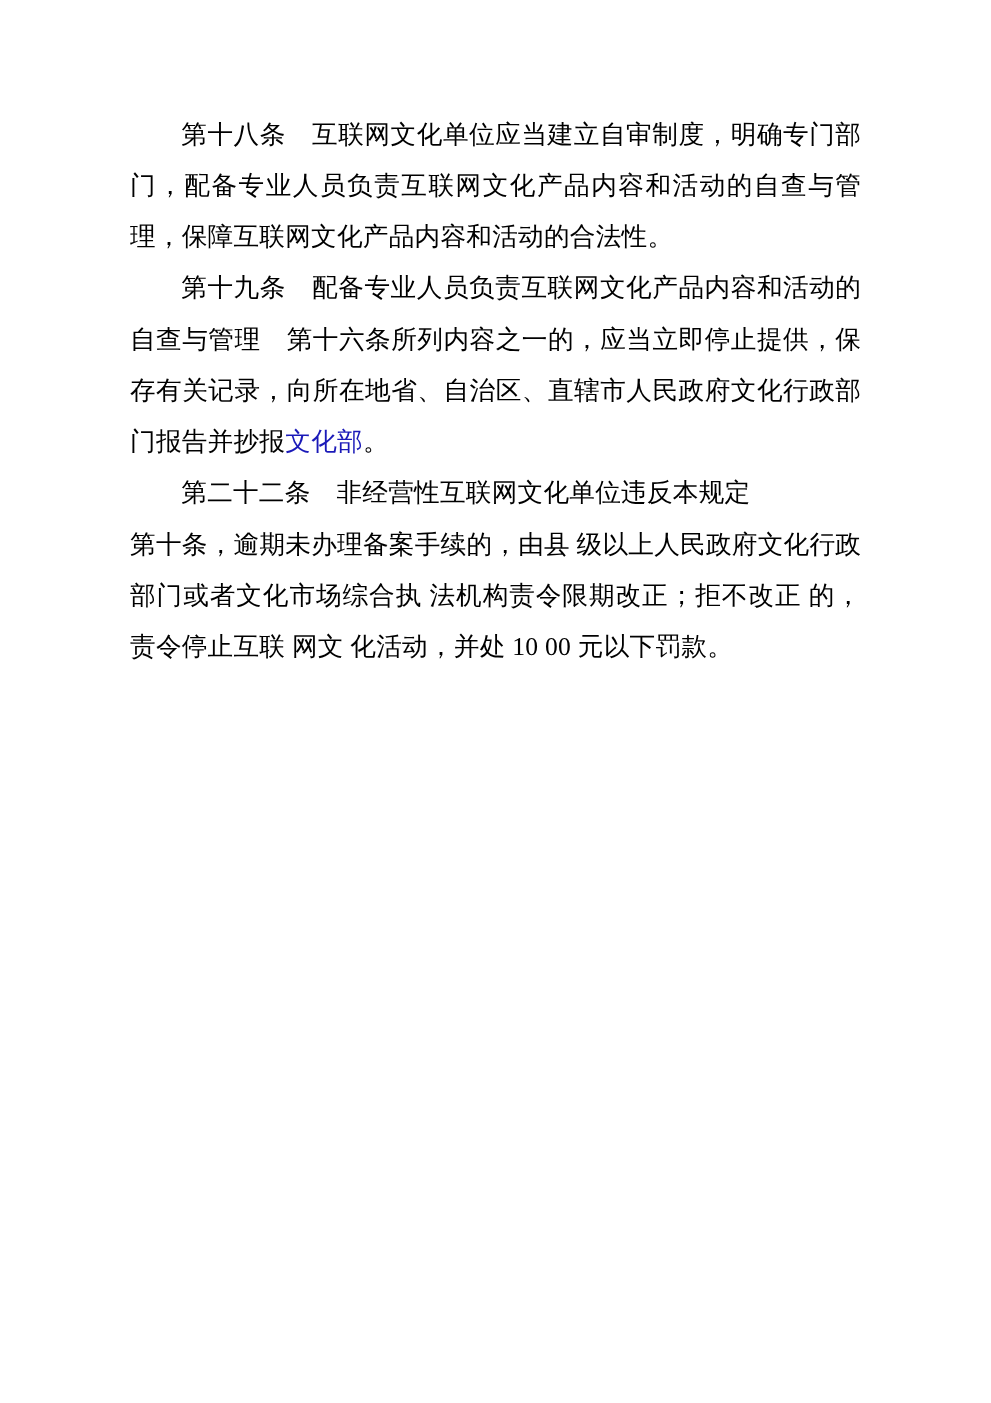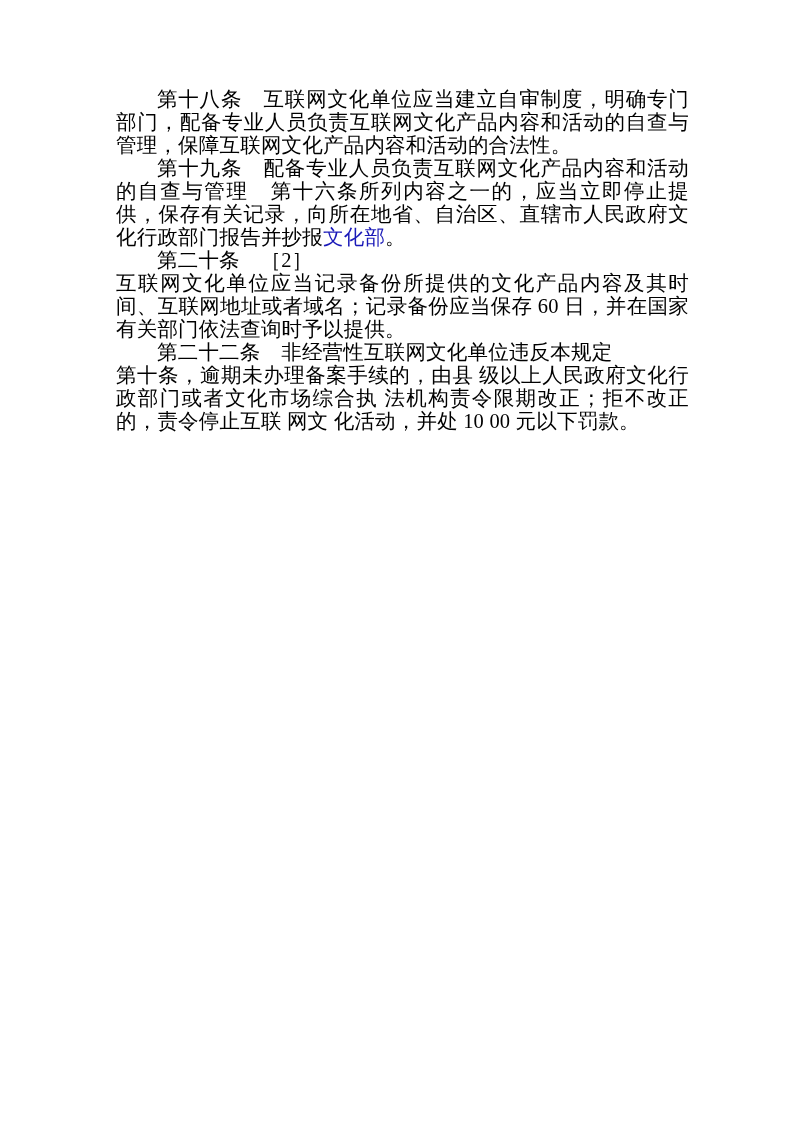--- a/index.html
+++ b/index.html
@@ -16,25 +16,24 @@
   .page {
     position: relative;
     width: 793px;
     height: 1122px;
     box-sizing: border-box;
     padding: 88px 104px 60px 104px;
     background: #ffffff;
   }
   .doc-body {
     font-size: 20.5px;
-    line-height: 23px;
+    line-height: 41px;
     text-align: justify;
     text-justify: inter-ideograph;
     letter-spacing: 0.2px;
-    margin-left: 12px;
   }
   .para {
     margin: 0 0 0 0;
     text-indent: 0;
     white-space: pre-wrap;
     word-break: break-all;
   }
   .para.indent {
     text-indent: 2em;
   }
@@ -42,18 +41,16 @@
     color: #1a19b8;
   }
 </style>
 </head>
 <body>
 
 <div class="page">
   <div class="doc-body" id="doc-body">
       <div class="para indent"><span>第十八条　互联网文化单位应当建立自审制度，明确专门部门，配备专业人员负责互联网文化产品内容和活动的自查与管理，保障互联网文化产品内容和活动的合法性。</span></div>
       <div class="para indent"><span>第十九条　配备专业人员负责互联网文化产品内容和活动的自查与管理　第十六条所列内容之一的，应当立即停止提供，保存有关记录，向所在地省、自治区、直辖市人民政府文化行政部门报告并抄报</span><span class="link">文化部</span><span>。</span></div>
-      <div class="para indent"><span>第二十条　［2］
-互联网文化单位应当记录备份所提供的文化产品内容及其时间、互联网地址或者域名；记录备份应当保存 60 日，并在国家有关部门依法查询时予以提供。</span></div>
       <div class="para indent"><span>第二十二条　非经营性互联网文化单位违反本规定
 第十条，逾期未办理备案手续的，由县 级以上人民政府文化行政部门或者文化市场综合执 法机构责令限期改正；拒不改正 的，责令停止互联 网文 化活动，并处 10 00 元以下罚款。</span></div>
     </div>
 </div>
 
 </body></html>

